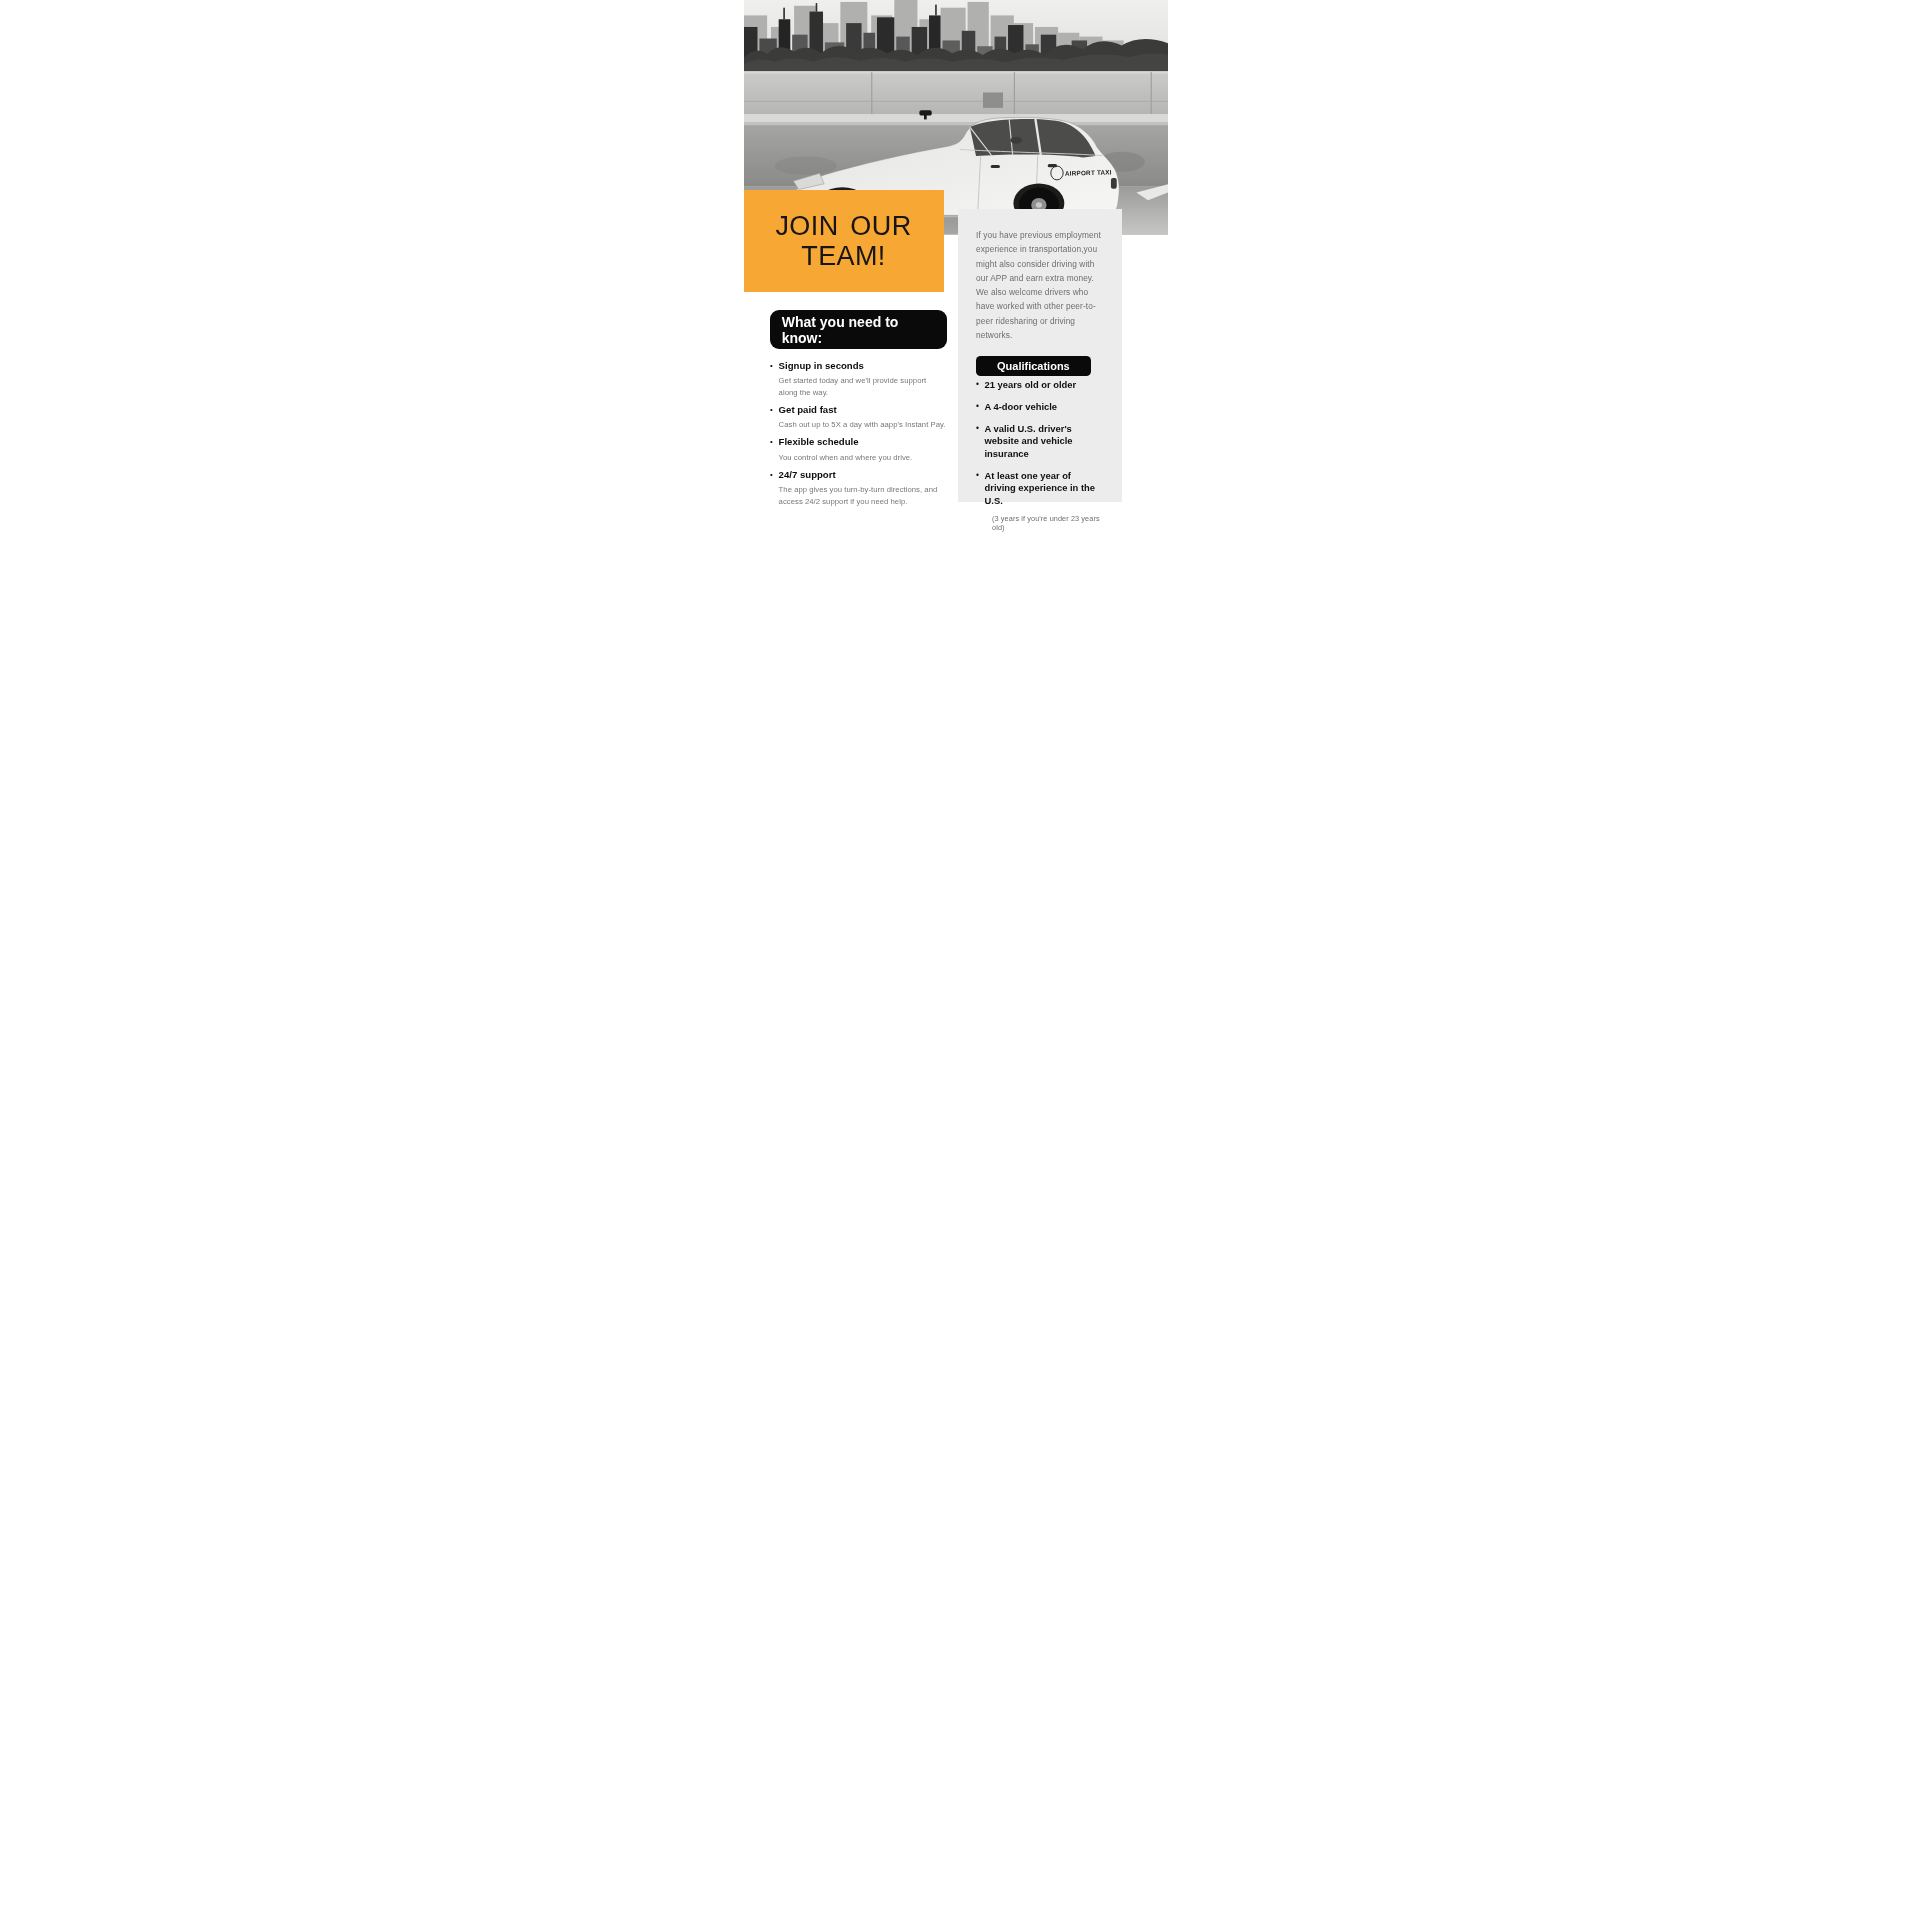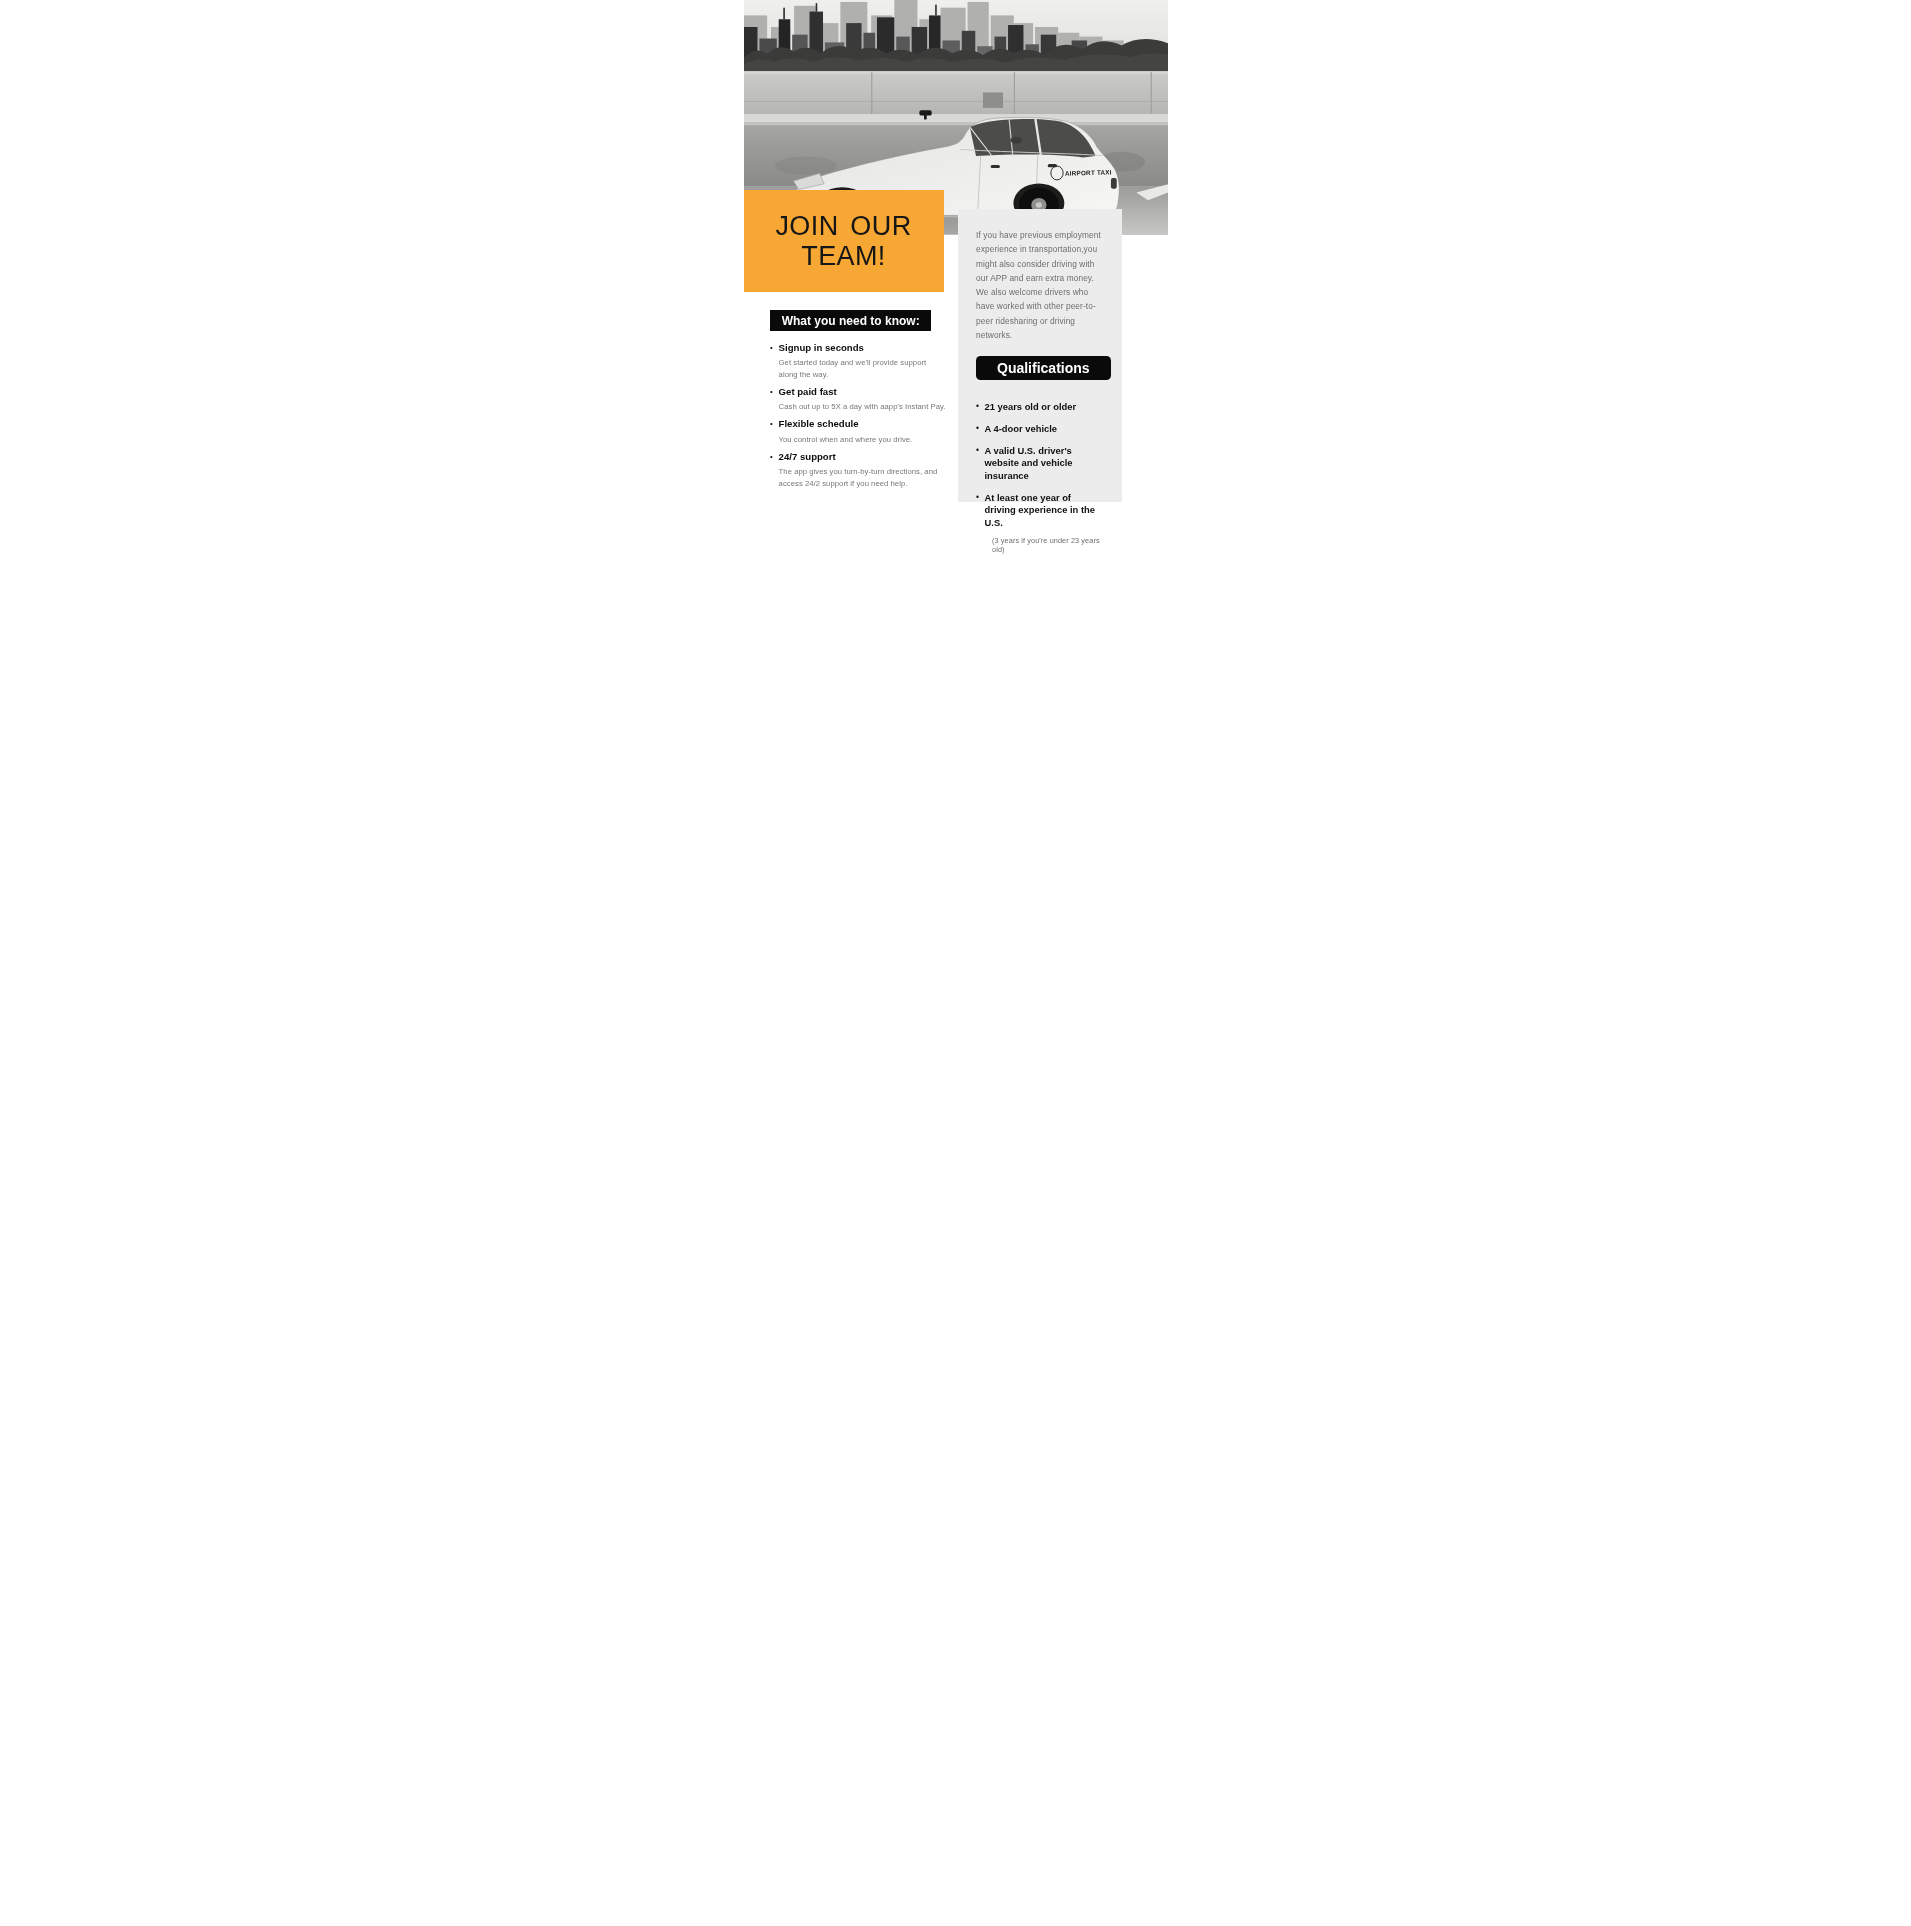--- a/index.html
+++ b/index.html
@@ -14,29 +14,29 @@
   .orange-block{position:absolute;left:0;top:190px;width:200px;height:102px;
     display:flex;flex-direction:column;justify-content:center;align-items:center;}
   .title-line{font-size:27px;line-height:1.13;font-weight:400;color:#161616;
     letter-spacing:0.4px;word-spacing:3.9px;white-space:nowrap;}
 
   
   .gray-panel{position:absolute;left:214px;top:209px;width:164px;height:293px;
     box-sizing:border-box;padding:19px 17.7px 0 18.5px;}
   .intro-text{font-size:8.3px;line-height:1.72;color:#6d6d6d;letter-spacing:0.1px;}
   .badge{display:inline-block;color:#ffffff;font-weight:700;border-radius:4.6px;}
-  .q-badge{font-size:14px;padding:3.9px 21px;margin:14px 0 21px 0;}
+  .q-badge{font-size:11px;padding:3.9px 21px;margin:14px 0 3px 0;}
   .q-item{display:flex;align-items:flex-start;font-size:9.4px;font-weight:700;color:#101010;
     line-height:1.32;margin-bottom:9.6px;}
   .q-item .dot{width:8.5px;flex:0 0 8.5px;font-size:8.5px;font-weight:400;}
   .q-note{font-size:7.3px;color:#6d6d6d;margin:-2.3px 0 0 16px;letter-spacing:0.1px;}
 
   
   .know-col{position:absolute;left:26.6px;top:310px;width:177px;}
-  .k-badge{font-size:12px;padding:3.5px 11.6px;border-radius:0;margin:0 0 10.8px 0;}
+  .k-badge{font-size:14px;padding:3.5px 11.6px;border-radius:9px;margin:0 0 10.8px 0;}
   .k-item-title{display:flex;align-items:flex-start;font-size:9.6px;font-weight:700;color:#0d0d0d;
     line-height:1.25;margin:0 0 3.5px 0;}
   .k-item-title .dot{width:8.5px;flex:0 0 8.5px;font-size:7.7px;font-weight:400;padding-top:0.8px;}
   .k-item-desc{font-size:7.7px;line-height:1.47;color:#787878;margin:0 0 5.8px 8.5px;letter-spacing:0.04px;}
 
   
   .footer{position:absolute;left:0;top:519px;width:424px;height:80px;color:#ffffff;}
   .f-col{position:absolute;top:31px;}
   .f-col.cv{left:30px;}
   .f-col.web{left:238px;}

